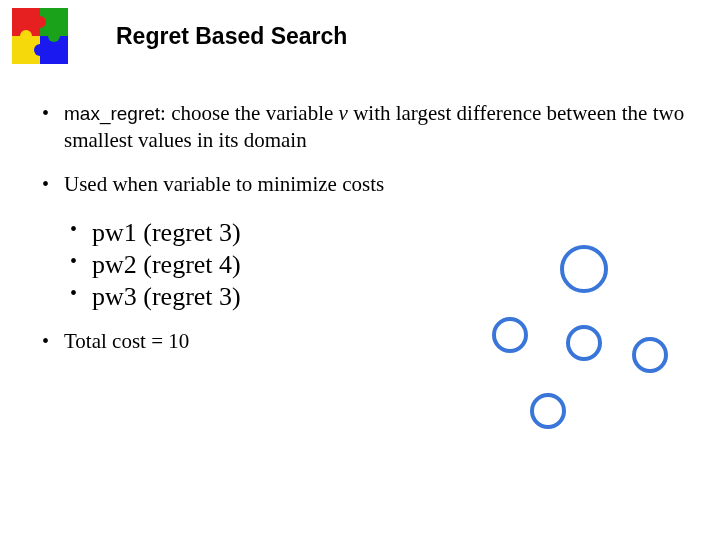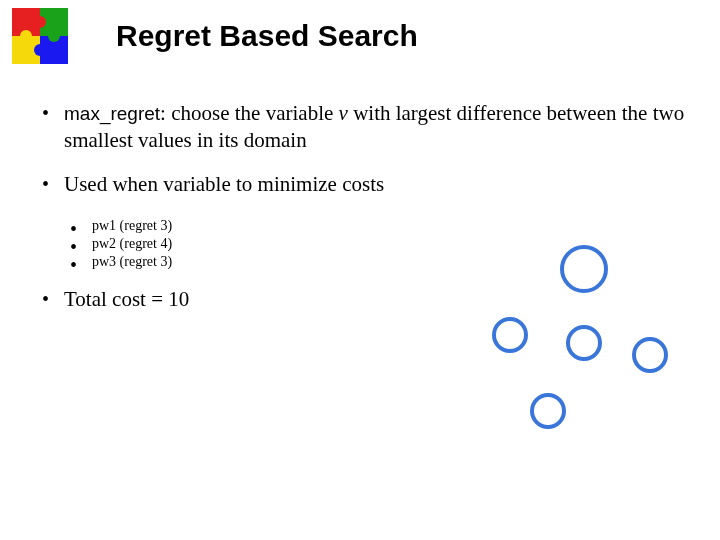--- a/index.html
+++ b/index.html
@@ -18,21 +18,21 @@
     gap: 48px;
   }
   .logo {
     width: 56px;
     height: 56px;
     flex-shrink: 0;
   }
   .title {
     font-family: Arial, Helvetica, sans-serif;
     font-weight: bold;
-    font-size: 30px;
+    font-size: 23px;
     color: #000;
   }
   .content {
     padding: 20px 30px 0 40px;
   }
   ul.main-list {
     list-style: none;
     font-size: 21px;
     line-height: 1.3;
   }
@@ -51,21 +51,21 @@
     color: #000;
   }
   .sub-list {
     list-style: none;
     margin: 6px 0 6px 30px;
   }
   .sub-list > li {
     position: relative;
     padding-left: 22px;
     margin-bottom: 2px;
-    font-size: 14px;
+    font-size: 26px;
   }
   .sub-list > li::before {
     content: "•";
     position: absolute;
     left: 0;
     top: 0;
     font-size: 20px;
   }
   .code-font {
     font-family: Arial, Helvetica, sans-serif;

